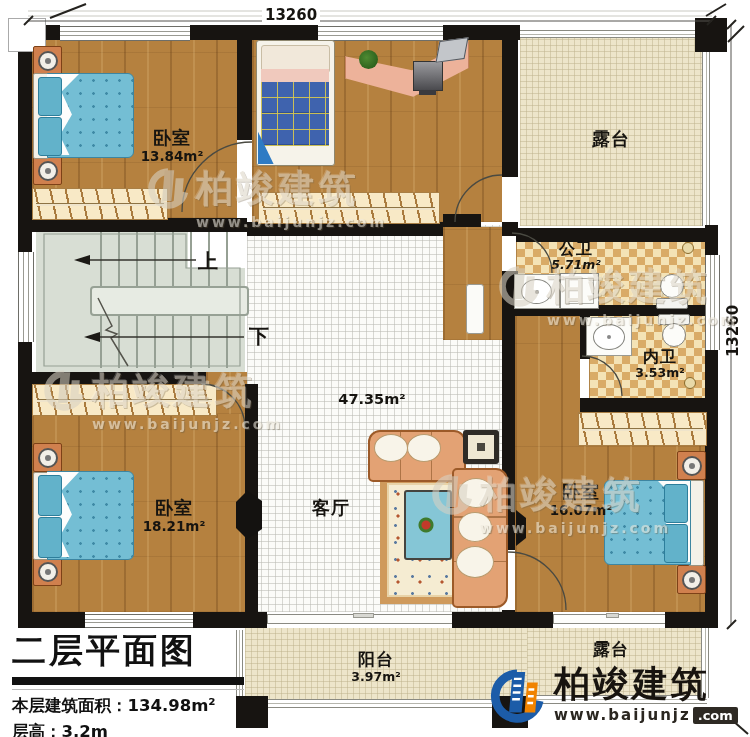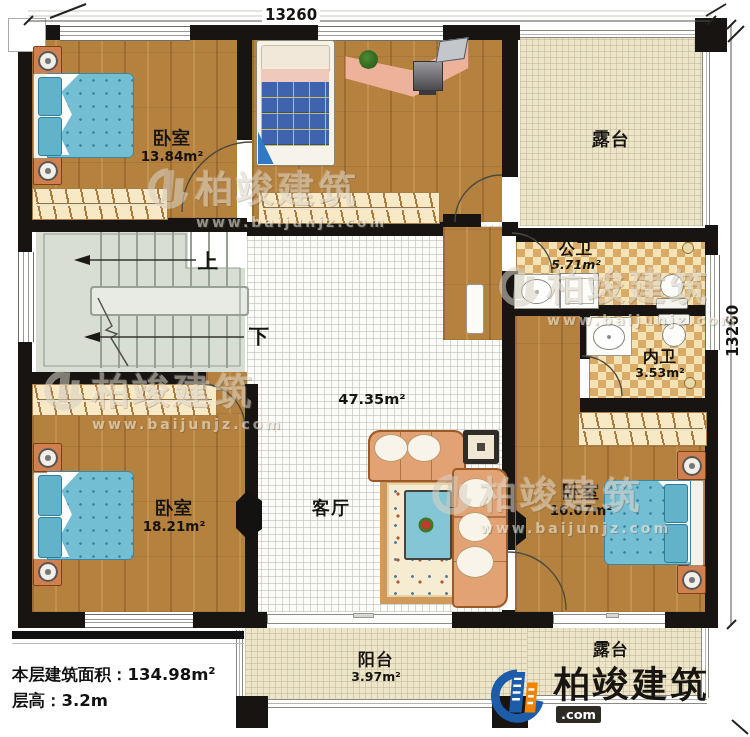--- a/index.html
+++ b/index.html
@@ -338,41 +338,43 @@
       <rect x="42" y="17" width="11" height="31" fill="#d8d2c4" transform="skewX(-5)"></rect>
     </svg>
     <div>
       <div class="wm-co">柏竣建筑</div>
       <div class="wm-www">www.baijunjz.com</div>
     </div>
   </div>
 
   <div class="titleblock" style="left:12px;top:628px;">
     <div style="display:flex;align-items:baseline;gap:14px;">
+      <span style="font-size:34px;font-weight:bold;letter-spacing:3px;">二层平面图</span>
     </div>
     <div style="width:232px;height:8px;background:#111;margin-top:3px;"></div>
     <div style="width:232px;height:1px;background:#bbb;margin-top:4px;"></div>
-    <div style="font-size:16.5px;font-weight:600;margin-top:20px;">本层建筑面积：134.98m²</div>
+    <div style="font-size:16.5px;font-weight:600;margin-top:5px;">本层建筑面积：134.98m²</div>
     <div style="font-size:16.5px;font-weight:600;margin-top:4px;">层高：3.2m</div>
   </div>
 
   <div class="logo" style="left:488px;top:666px;">
     <svg width="58" height="64" viewBox="0 0 60 66">
       <path d="M30 8 A23 23 0 1 0 53 36" fill="none" stroke="#1c5ca8" stroke-width="9"></path>
       <rect x="26" y="6" width="13" height="42" fill="#1c5ca8" transform="skewX(-5)"></rect>
       <rect x="28" y="12" width="8" height="2.5" fill="#fff" transform="skewX(-5)"></rect>
       <rect x="28" y="19" width="8" height="2.5" fill="#fff" transform="skewX(-5)"></rect>
       <rect x="28" y="26" width="8" height="2.5" fill="#fff" transform="skewX(-5)"></rect>
       <rect x="28" y="33" width="8" height="2.5" fill="#fff" transform="skewX(-5)"></rect>
       <rect x="42" y="17" width="11" height="31" fill="#f08300" transform="skewX(-5)"></rect>
       <rect x="44" y="23" width="6" height="2.5" fill="#fff" transform="skewX(-5)"></rect>
       <rect x="44" y="30" width="6" height="2.5" fill="#fff" transform="skewX(-5)"></rect>
       <rect x="44" y="37" width="6" height="2.5" fill="#fff" transform="skewX(-5)"></rect>
     </svg>
     <div>
       <div style="font-size:36px;font-weight:900;letter-spacing:3px;color:#18140f;line-height:1;">柏竣建筑</div>
       <div style="display:flex;align-items:center;margin-top:4px;">
+        <span style="font-size:15px;font-weight:bold;letter-spacing:2px;color:#2a2620;">www.baijunjz</span>
         <span style="font-size:13px;font-weight:bold;background:#2e2a24;color:#fff;padding:1px 5px;border-radius:2px;margin-left:2px;">.com</span>
       </div>
     </div>
   </div>
 
 </div>
 
 </body></html>

